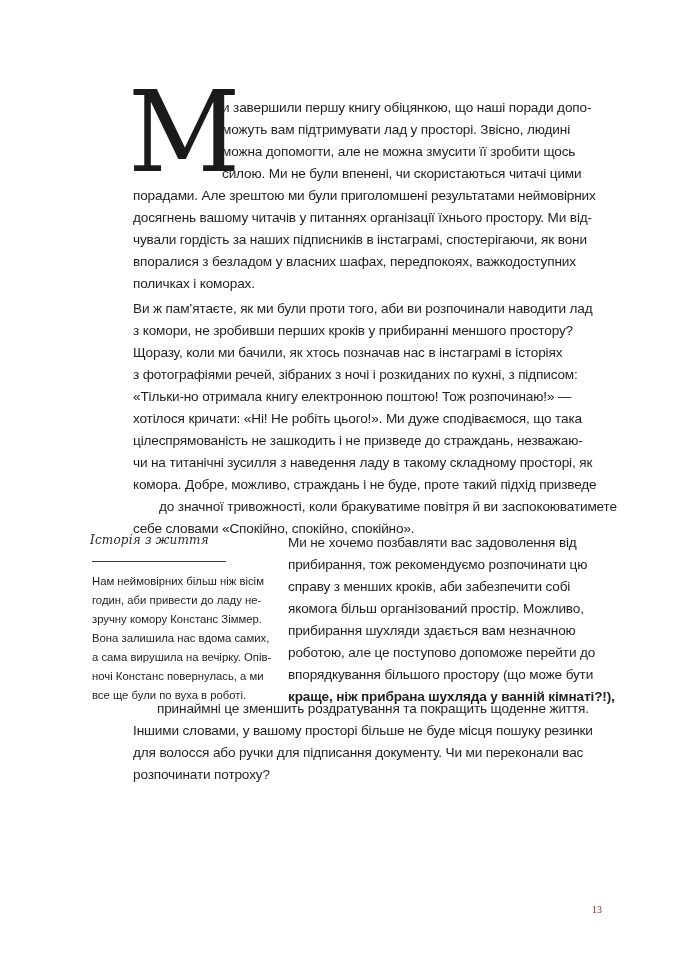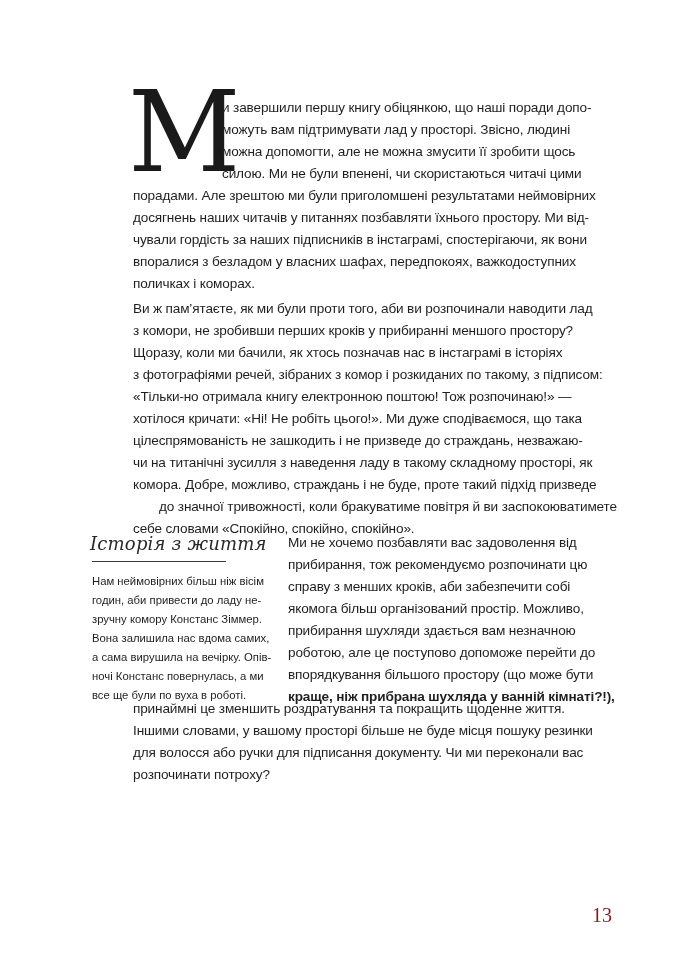--- a/index.html
+++ b/index.html
@@ -1,48 +1,48 @@
 <!DOCTYPE html>
 <html><head>
 <meta charset="utf-8">
 <style>
   html, body { margin: 0; padding: 0; background: #ffffff; }
   body { width: 688px; height: 968px; position: relative; overflow: hidden; color: #1e1e1e; }
   .body-text { font-family: "Liberation Sans", sans-serif; font-size: 13.6px; line-height: 22.1px; color: #1f1f1f; letter-spacing: -0.15px; }
   .line { position: absolute; white-space: nowrap; }
   .dropcap { position: absolute; left: 128px; top: 76px; font-family: "DejaVu Serif", serif; font-size: 112px; line-height: 1; font-weight: normal; color: #1a1a1a; transform: scaleX(0.98); transform-origin: left top; }
-  .sidebar-title { position: absolute; left: 90px; top: 533px; font-family: "DejaVu Serif", serif; font-style: italic; font-size: 18px; color: #2a2a2a; letter-spacing: 0.2px; }
+  .sidebar-title { position: absolute; left: 90px; top: 533px; font-family: "DejaVu Serif", serif; font-style: italic; font-size: 12px; color: #2a2a2a; letter-spacing: 0.2px; }
   .sidebar-rule { position: absolute; left: 92px; top: 561px; width: 134px; height: 1px; background: #3a3a3a; }
   .sidebar-text { font-family: "Liberation Sans", sans-serif; font-size: 11.3px; line-height: 18.8px; color: #1f1f1f; }
-  .page-number { position: absolute; left: 592px; top: 904px; font-family: "Liberation Serif", serif; font-size: 20px; color: #7f1d1d; text-align: right; }
+  .page-number { position: absolute; left: 592px; top: 904px; font-family: "Liberation Serif", serif; font-size: 10px; color: #7f1d1d; text-align: right; }
 </style>
 </head>
 <body>
 
 <div>
 
   <div class="dropcap">М</div>
 
   <div class="body-text">
     <div class="line" style="left:222px; top:97px;">и завершили першу книгу обіцянкою, що наші поради допо-</div>
     <div class="line" style="left:222px; top:119px;">можуть вам підтримувати лад у просторі. Звісно, людині</div>
     <div class="line" style="left:222px; top:141px;">можна допомогти, але не можна змусити її зробити щось</div>
     <div class="line" style="left:222px; top:163px;">силою. Ми не були впенені, чи скористаються читачі цими</div>
     <div class="line" style="left:133px; top:185px;">порадами. Але зрештою ми були приголомшені результатами неймовірних</div>
-    <div class="line" style="left:133px; top:207px;">досягнень наших читачів у питаннях позбавляти їхнього простору. Ми від-</div>
+    <div class="line" style="left:133px; top:207px;">досягнень вашому читачів у питаннях організації їхнього простору. Ми від-</div>
     <div class="line" style="left:133px; top:229px;">чували гордість за наших підписників в інстаграмі, спостерігаючи, як вони</div>
     <div class="line" style="left:133px; top:251px;">впоралися з безладом у власних шафах, передпокоях, важкодоступних</div>
     <div class="line" style="left:133px; top:273px;">поличках і коморах.</div>
   </div>
 
   <div class="body-text">
     <div class="line" style="left:133px; top:298px;">Ви ж пам’ятаєте, як ми були проти того, аби ви розпочинали наводити лад</div>
     <div class="line" style="left:133px; top:320px;">з комори, не зробивши перших кроків у прибиранні меншого простору?</div>
     <div class="line" style="left:133px; top:342px;">Щоразу, коли ми бачили, як хтось позначав нас в інстаграмі в історіях</div>
-    <div class="line" style="left:133px; top:364px;">з фотографіями речей, зібраних з комор і розкиданих по такому, з підписом:</div>
+    <div class="line" style="left:133px; top:364px;">з фотографіями речей, зібраних з ночі і розкиданих по кухні, з підписом:</div>
     <div class="line" style="left:133px; top:386px;">«Тільки-но отримала книгу електронною поштою! Тож розпочинаю!» —</div>
     <div class="line" style="left:133px; top:408px;">хотілося кричати: «Ні! Не робіть цього!». Ми дуже сподіваємося, що така</div>
     <div class="line" style="left:133px; top:430px;">цілеспрямованість не зашкодить і не призведе до страждань, незважаю-</div>
     <div class="line" style="left:133px; top:452px;">чи на титанічні зусилля з наведення ладу в такому складному просторі, як</div>
     <div class="line" style="left:133px; top:474px;">комора. Добре, можливо, страждань і не буде, проте такий підхід призведе</div>
     <div class="line" style="left:133px; top:496px;margin-left:26px;">до значної тривожності, коли бракуватиме повітря й ви заспокоюватимете</div>
     <div class="line" style="left:133px; top:518px;">себе словами «Спокійно, спокійно, спокійно».</div>
   </div>
 
   <div>
@@ -72,14 +72,14 @@
     <div class="line" style="left:133px; top:720px;">Іншими словами, у вашому просторі більше не буде місця пошуку резинки</div>
     <div class="line" style="left:133px; top:742px;">для волосся або ручки для підписання документу. Чи ми переконали вас</div>
     <div class="line" style="left:133px; top:764px;">розпочинати потроху?</div>
   </div>
 
   <div class="page-number">13</div>
 </div>
 
 <style>
   
-  #w0 { top: 698px; }
+  #w0 { top: 698px; margin-left: 24px; }
 </style>
 
 </body></html>

